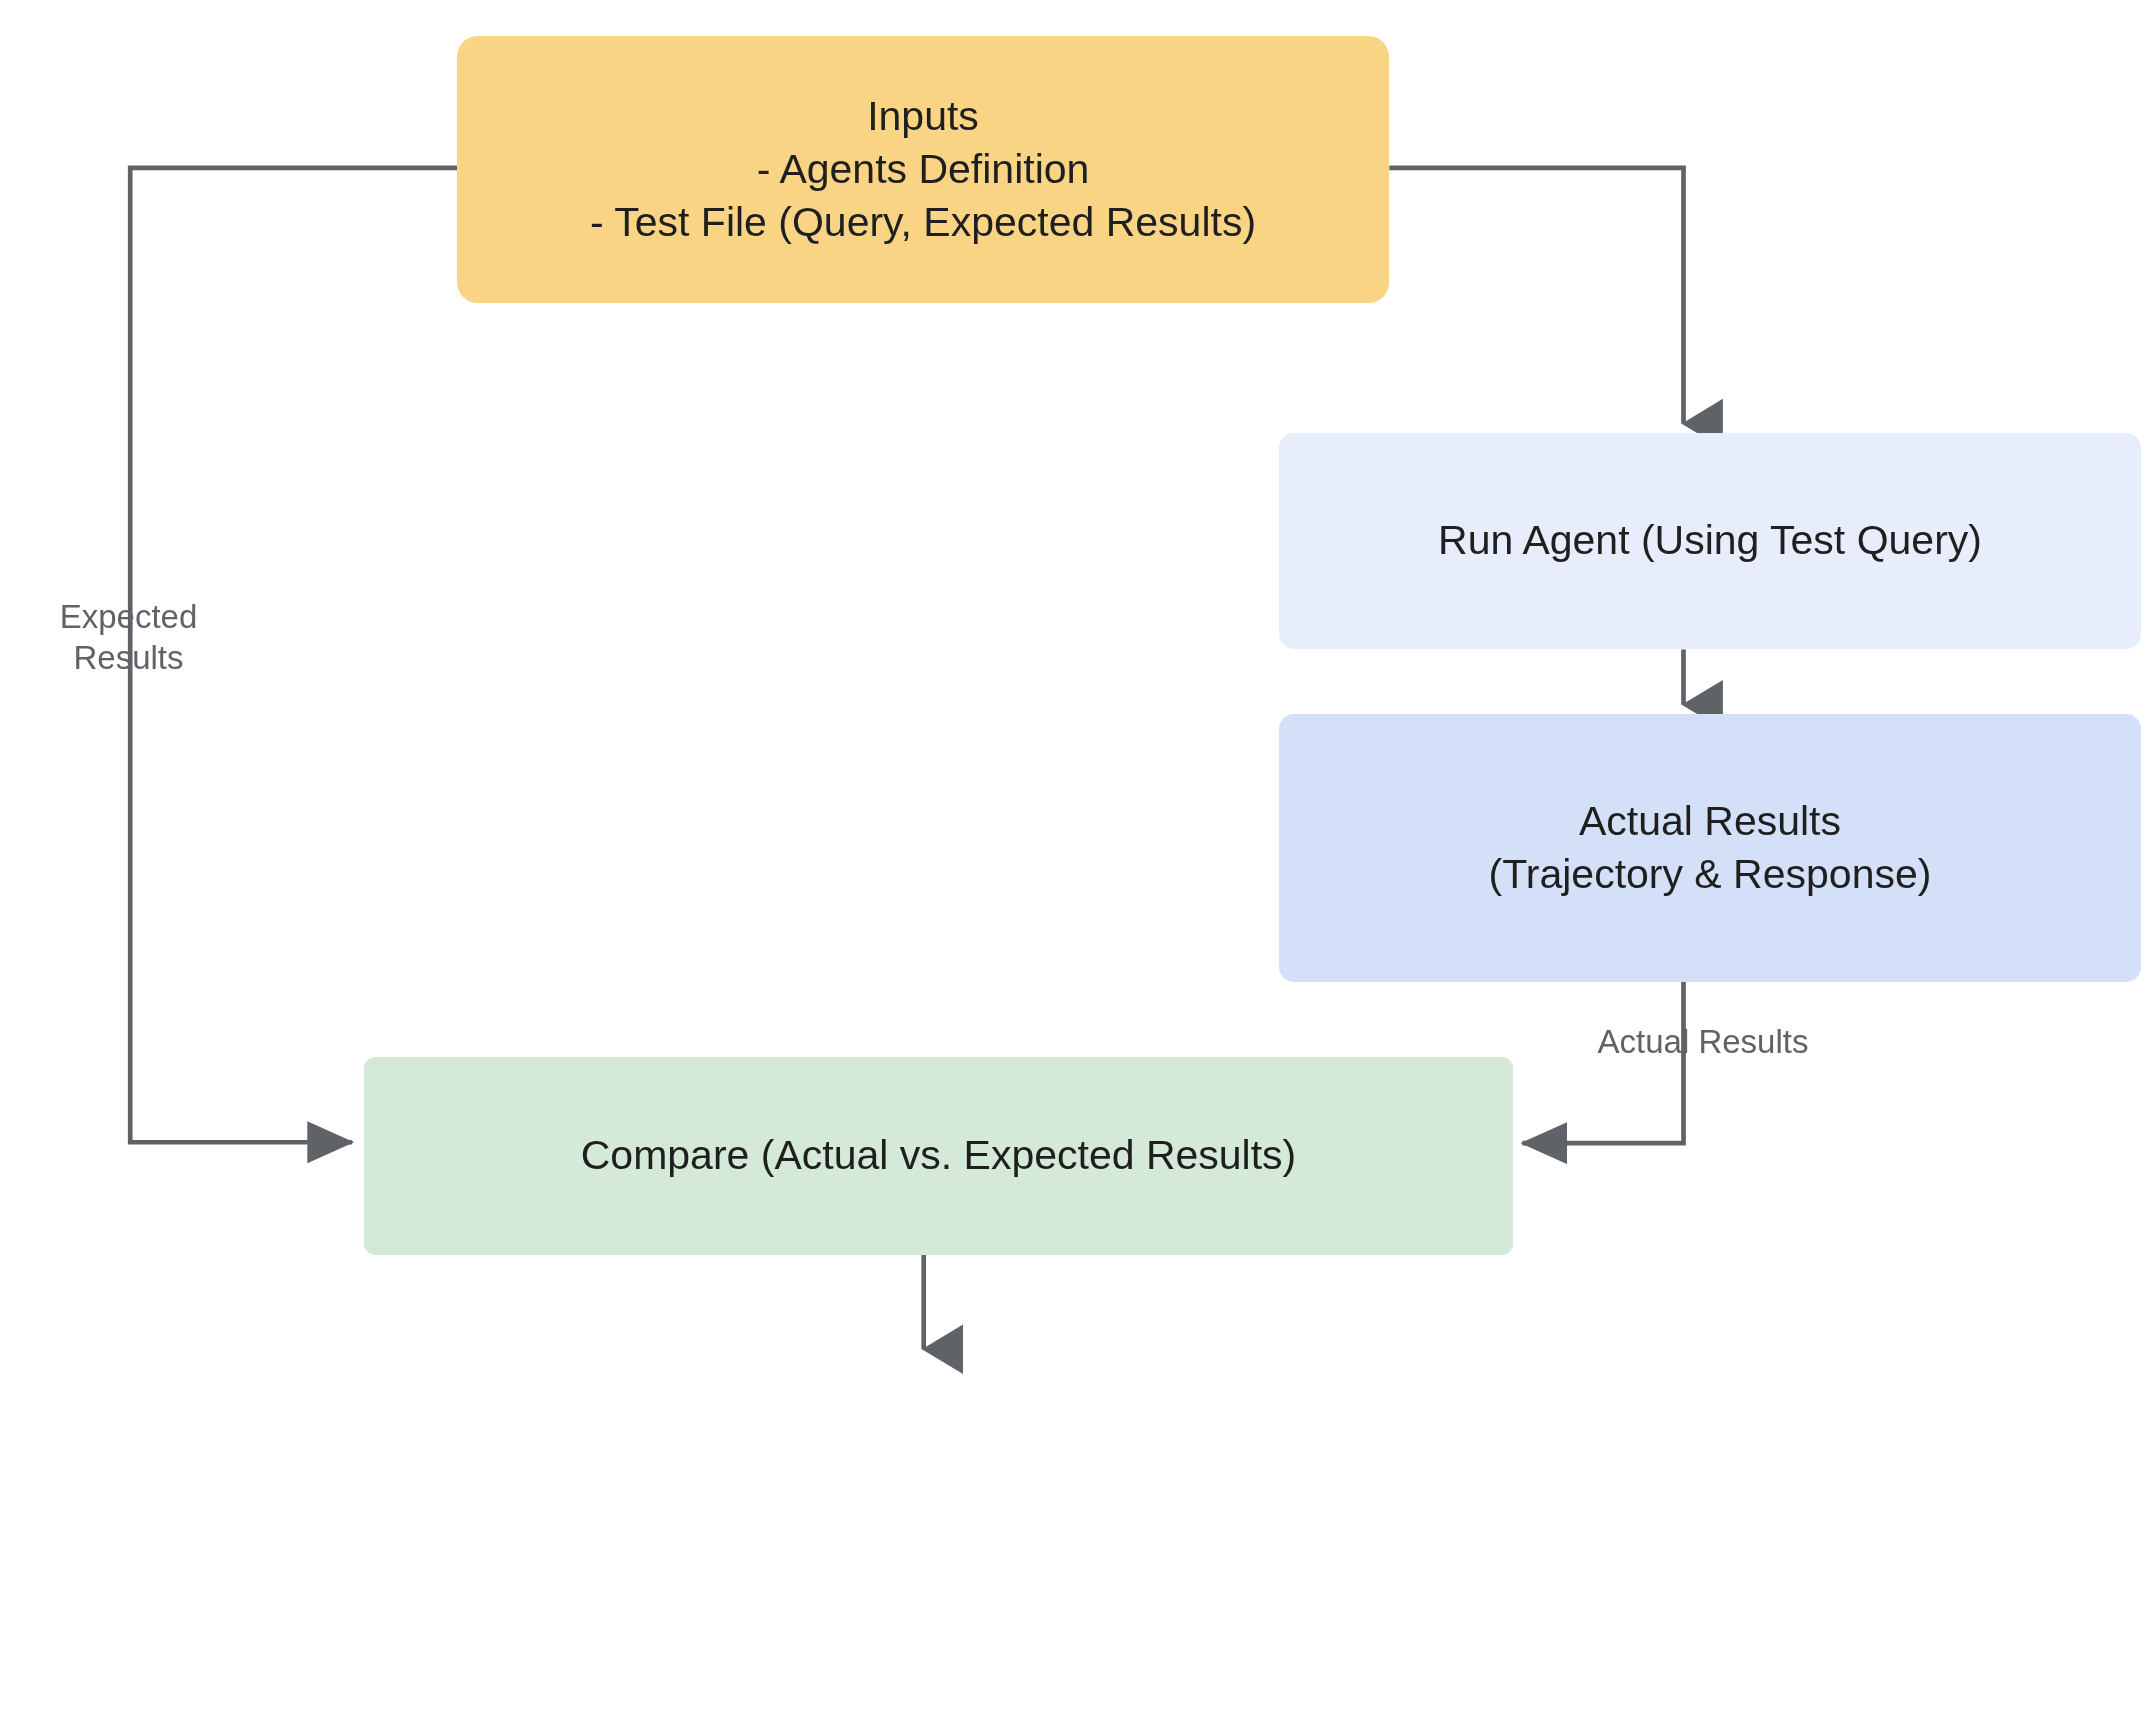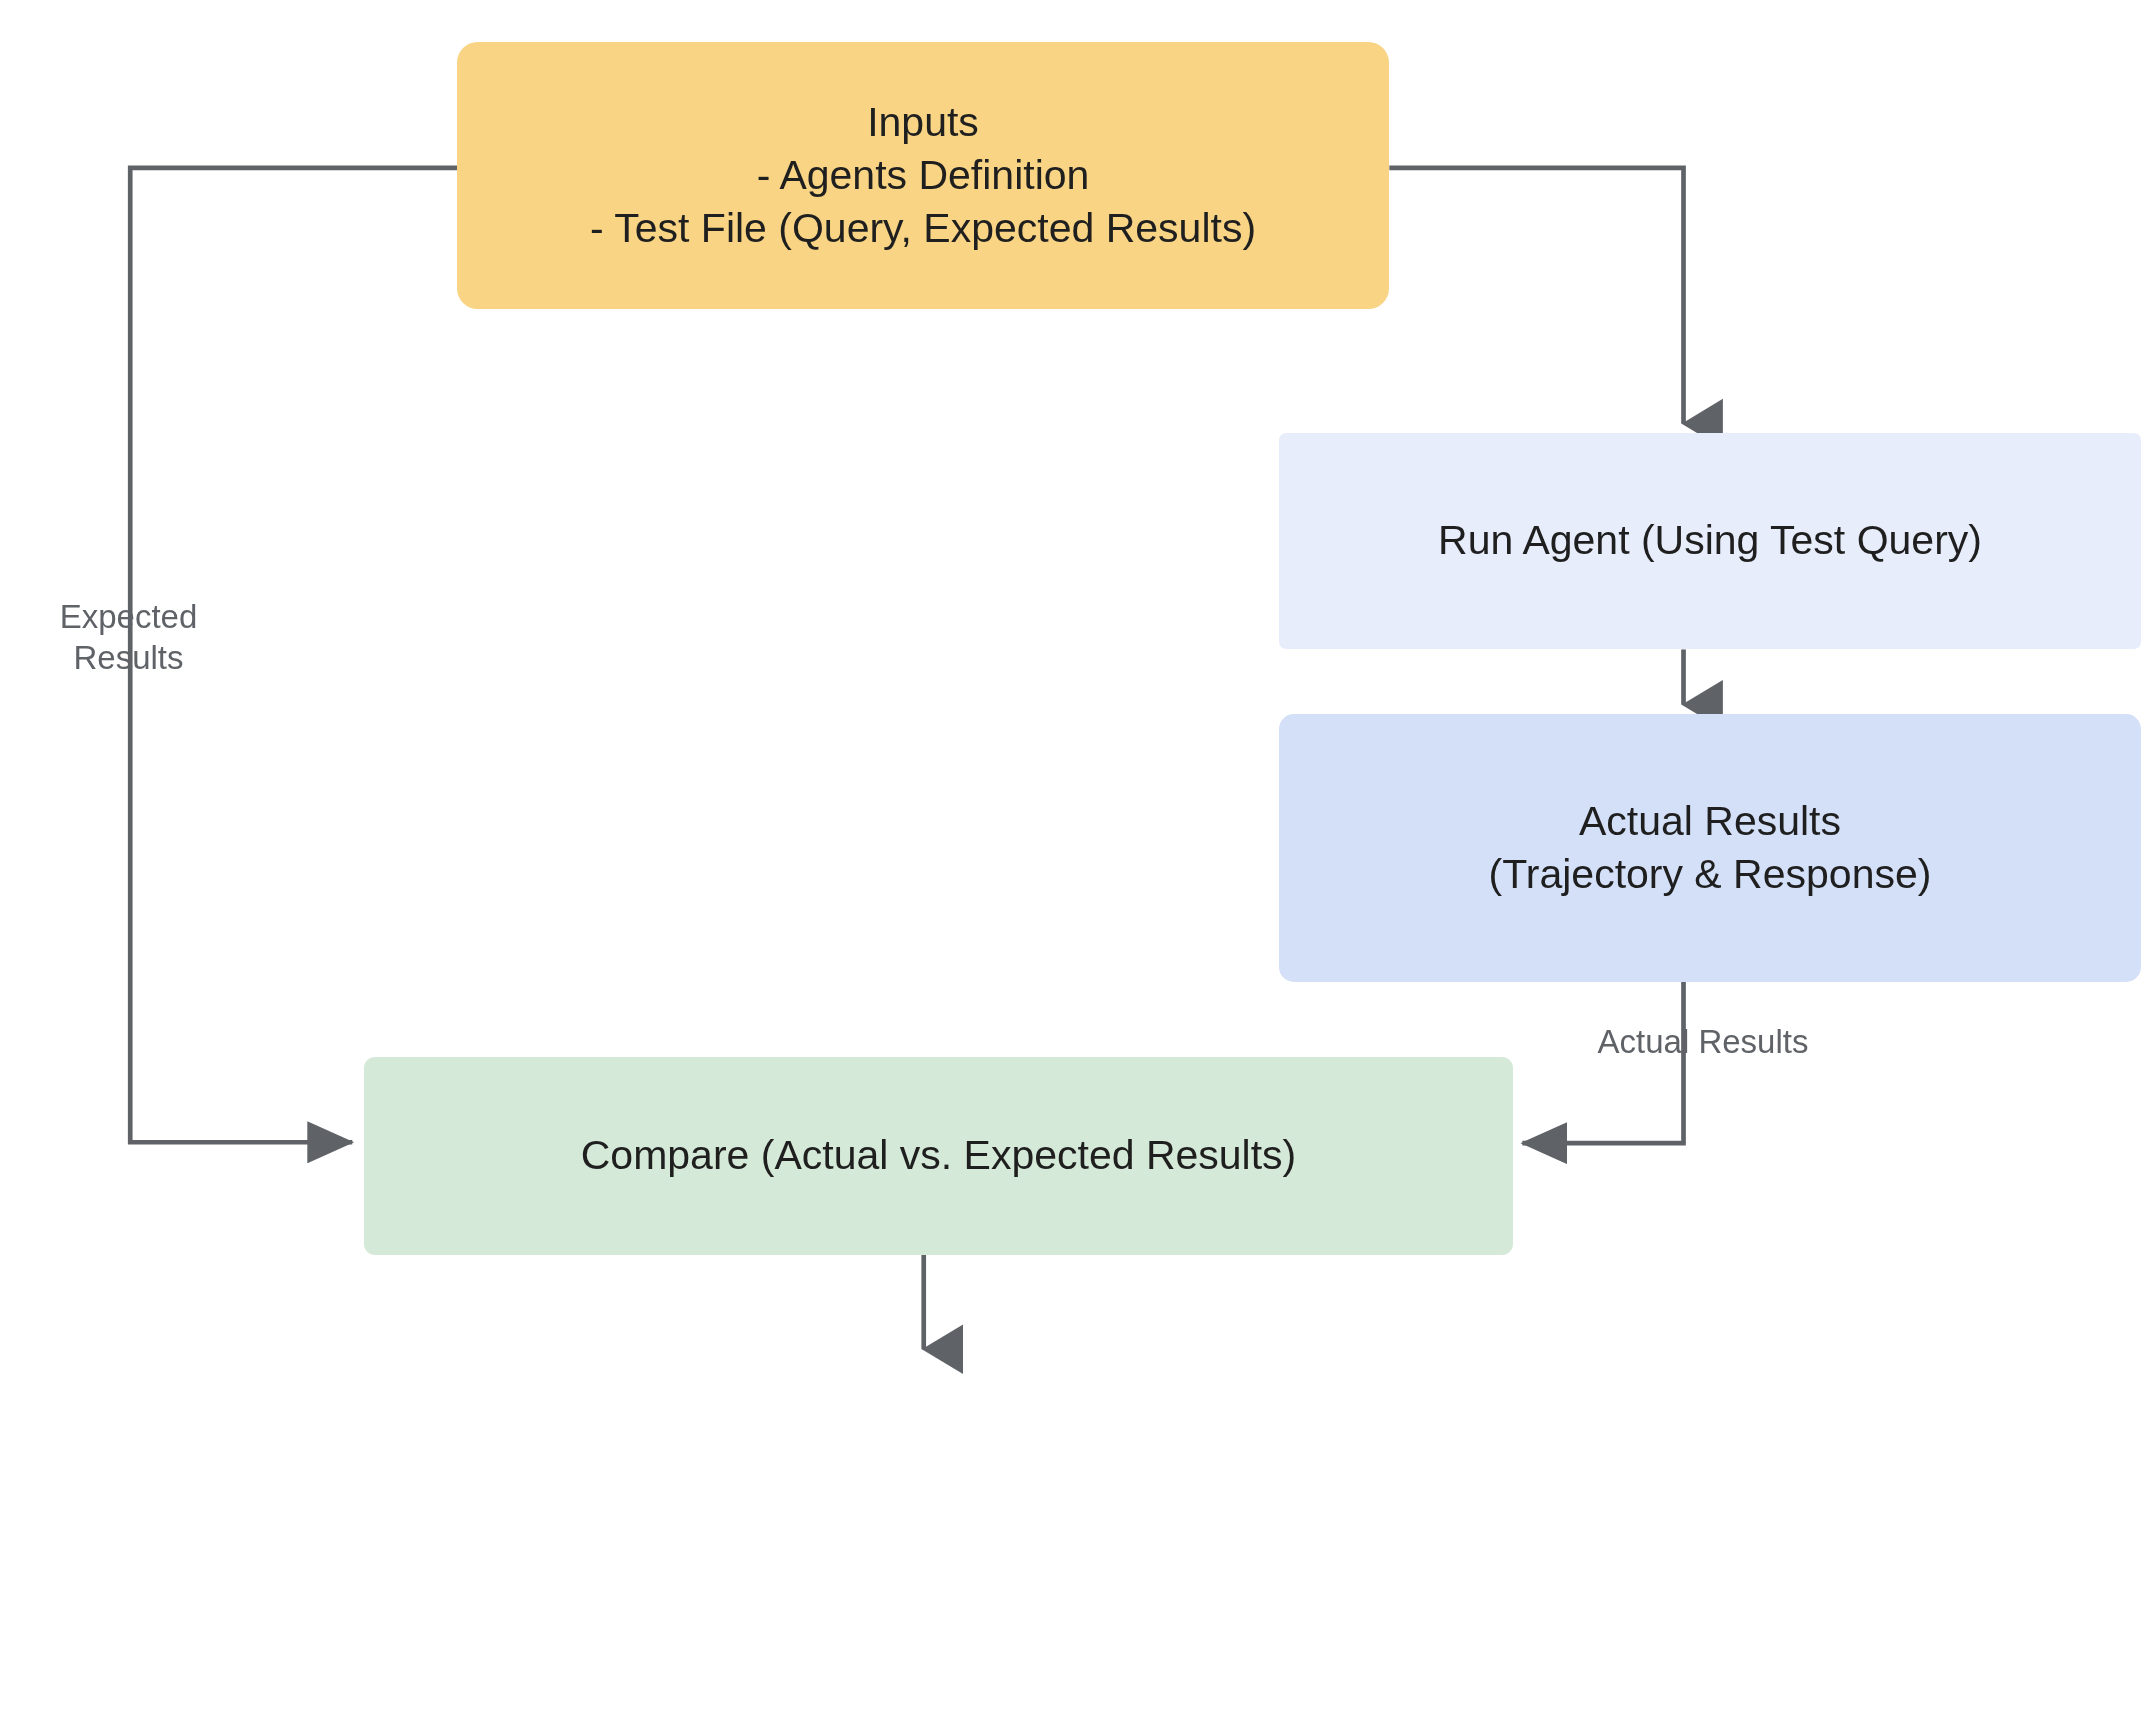--- a/index.html
+++ b/index.html
@@ -38,29 +38,28 @@
     white-space: pre-line;
   }
   .node-inputs {
     left: 457px;
     top: 36px;
     width: 932px;
     height: 267px;
     background: #F8D484;
     border-radius: 20.6px;
     font-size: 41px;
-    margin-top: 6px;
   }
   .node-run-agent {
     left: 1279px;
     top: 433px;
     width: 862px;
     height: 216px;
     background: #E7EDFB;
-    border-radius: 7px;
+    border-radius: 15px;
     font-size: 41px;
   }
   .node-actual-results {
     left: 1279px;
     top: 714px;
     width: 862px;
     height: 268px;
     background: #D3E0F8;
     border-radius: 15px;
     font-size: 41px;

